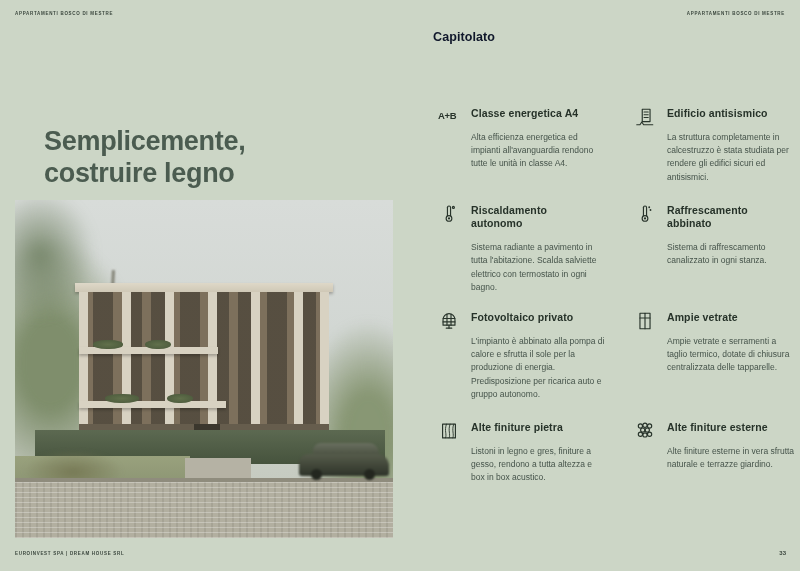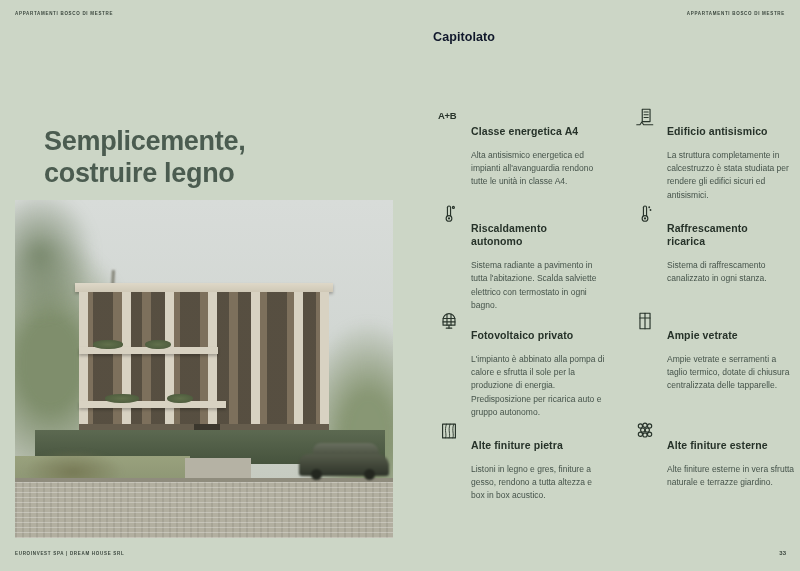--- a/index.html
+++ b/index.html
@@ -86,21 +86,21 @@
     grid-template-rows:97px 107px 110px auto;
   }
   .feature{display:flex;gap:9px;align-items:flex-start;}
   .f-icon{width:24px;height:24px;flex:0 0 24px;color:#28342b;display:flex;
     align-items:flex-start;justify-content:flex-start;margin-left:6px;}
   .f-icon svg{width:22px;height:22px;stroke:#28342b;fill:none;
     stroke-width:1.25;stroke-linecap:round;stroke-linejoin:round;}
   .f-icon .dotfill{fill:#28342b;stroke:none;}
   .ab-glyph{font-size:9.5px;font-weight:700;letter-spacing:-.3px;margin-top:4px;color:#28342b;}
   .f-title{
-    font-size:10.5px;font-weight:700;color:#263229;margin:19px 0 0;
+    font-size:10.5px;font-weight:700;color:#263229;margin:1px 0 0;
     line-height:1.25;white-space:pre-line;letter-spacing:.1px;
   }
   .f-body{
     font-size:8.5px;line-height:1.55;color:#45534a;margin:11px 0 0;max-width:136px;
   }
   .feature.c2 .f-body{max-width:128px;}
 
   .footer-caps{
     position:absolute;top:551px;font-size:4.5px;font-weight:700;
     letter-spacing:.7px;color:#39453c;text-transform:uppercase;
@@ -152,21 +152,21 @@
 </div>
 
 <div class="features">
 
   <div class="feature">
     <div class="f-icon">
       <span class="ab-glyph">A+B</span>
     </div>
     <div class="f-text">
       <h3 class="f-title">Classe energetica A4</h3>
-      <p class="f-body">Alta antisismico energetica ed impianti all'avanguardia rendono tutte le unità in classe A4.</p>
+      <p class="f-body">Alta efficienza energetica ed impianti all'avanguardia rendono tutte le unità in classe A4.</p>
     </div>
   </div>
 
   <div class="feature c2">
     <div class="f-icon">
       <svg viewBox="0 0 24 24">
           <rect x="9" y="3.5" width="8.5" height="13.5"></rect>
           <line x1="11" y1="6.5" x2="15.5" y2="6.5"></line>
           <line x1="11" y1="9.5" x2="15.5" y2="9.5"></line>
           <line x1="11" y1="12.5" x2="15.5" y2="12.5"></line>
@@ -202,21 +202,21 @@
           <path d="M10.3,5 a1.7,1.7 0 0 1 3.4,0 V13.8"></path>
           <line x1="10.3" y1="5" x2="10.3" y2="13.8"></line>
           <circle cx="12" cy="16.8" r="3.1"></circle>
           <circle class="dotfill" cx="12" cy="16.8" r="1.2"></circle>
           <circle class="dotfill" cx="16.6" cy="4.6" r="1"></circle>
           <circle class="dotfill" cx="18" cy="7.6" r="1"></circle>
         </svg>
     </div>
     <div class="f-text">
       <h3 class="f-title">Raffrescamento
-ricarica</h3>
+abbinato</h3>
       <p class="f-body">Sistema di raffrescamento canalizzato in ogni stanza.</p>
     </div>
   </div>
 
   <div class="feature">
     <div class="f-icon">
       <svg viewBox="0 0 24 24">
           <path d="M5.5,16.5 V10.5 a6.5,6.5 0 0 1 13,0 V16.5 Z"></path>
           <line x1="9.8" y1="5" x2="9.8" y2="16.5"></line>
           <line x1="14.2" y1="5" x2="14.2" y2="16.5"></line>

